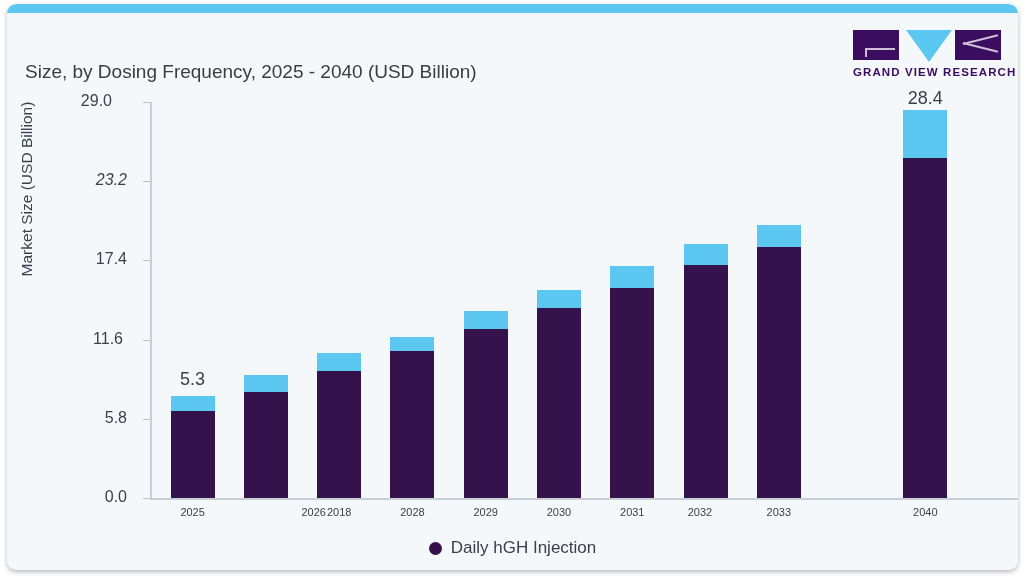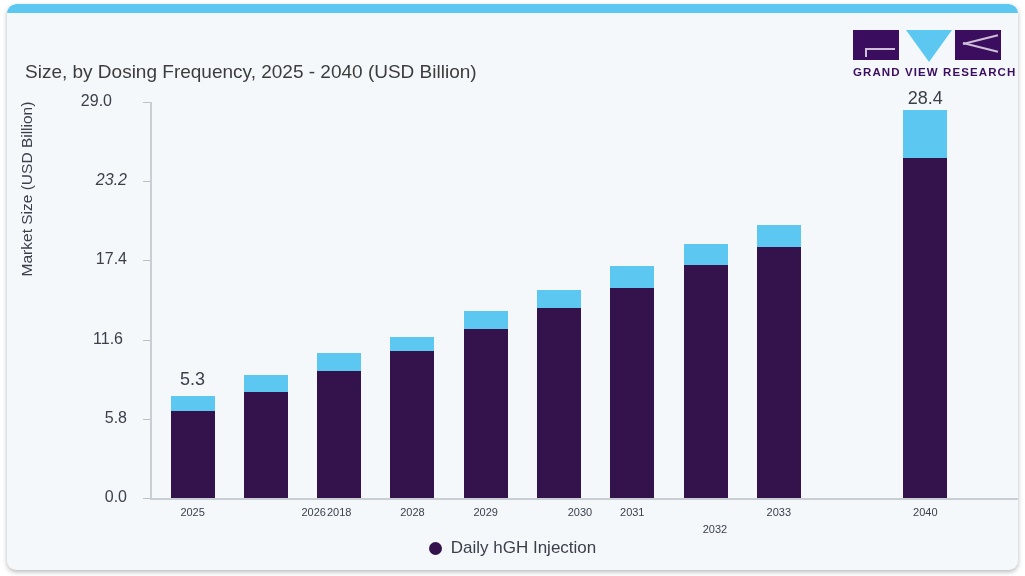--- a/index.html
+++ b/index.html
@@ -170,23 +170,23 @@
           <div class="seg seg-weekly" style="bottom: 340.014px; height: 47.7931px; background: rgb(92, 200, 242);"></div>
           <div class="bar-label" style="bottom: 389px;">28.4</div>
         </div>
       </div>
     <div id="xlabels">
         <div class="xtick-label" style="left: 42.6364px;">2025</div>
         <div class="xtick-label" style="left: 115.909px; text-align: right;">2026</div>
         <div class="xtick-label" style="left: 189.182px;">2018</div>
         <div class="xtick-label" style="left: 262.455px;">2028</div>
         <div class="xtick-label" style="left: 335.727px;">2029</div>
-        <div class="xtick-label" style="left: 430px;">2030</div>
+        <div class="xtick-label" style="left: 409px;">2030</div>
         <div class="xtick-label" style="left: 482.273px;">2031</div>
-        <div class="xtick-label" style="left: 565px; margin-top: 17px;">2032</div>
+        <div class="xtick-label" style="left: 550px;">2032</div>
         <div class="xtick-label" style="left: 628.818px;">2033</div>
         <div class="xtick-label" style="left: 775.364px;">2040</div>
       </div>
   <div class="tick" style="top: 396px;"></div>
       <div class="tick" style="top: 316.8px;"></div>
       <div class="tick" style="top: 237.6px;"></div>
       <div class="tick" style="top: 158.4px;"></div>
       <div class="tick" style="top: 79.2px;"></div>
       <div class="tick" style="top: 0px;"></div>
     </div>

